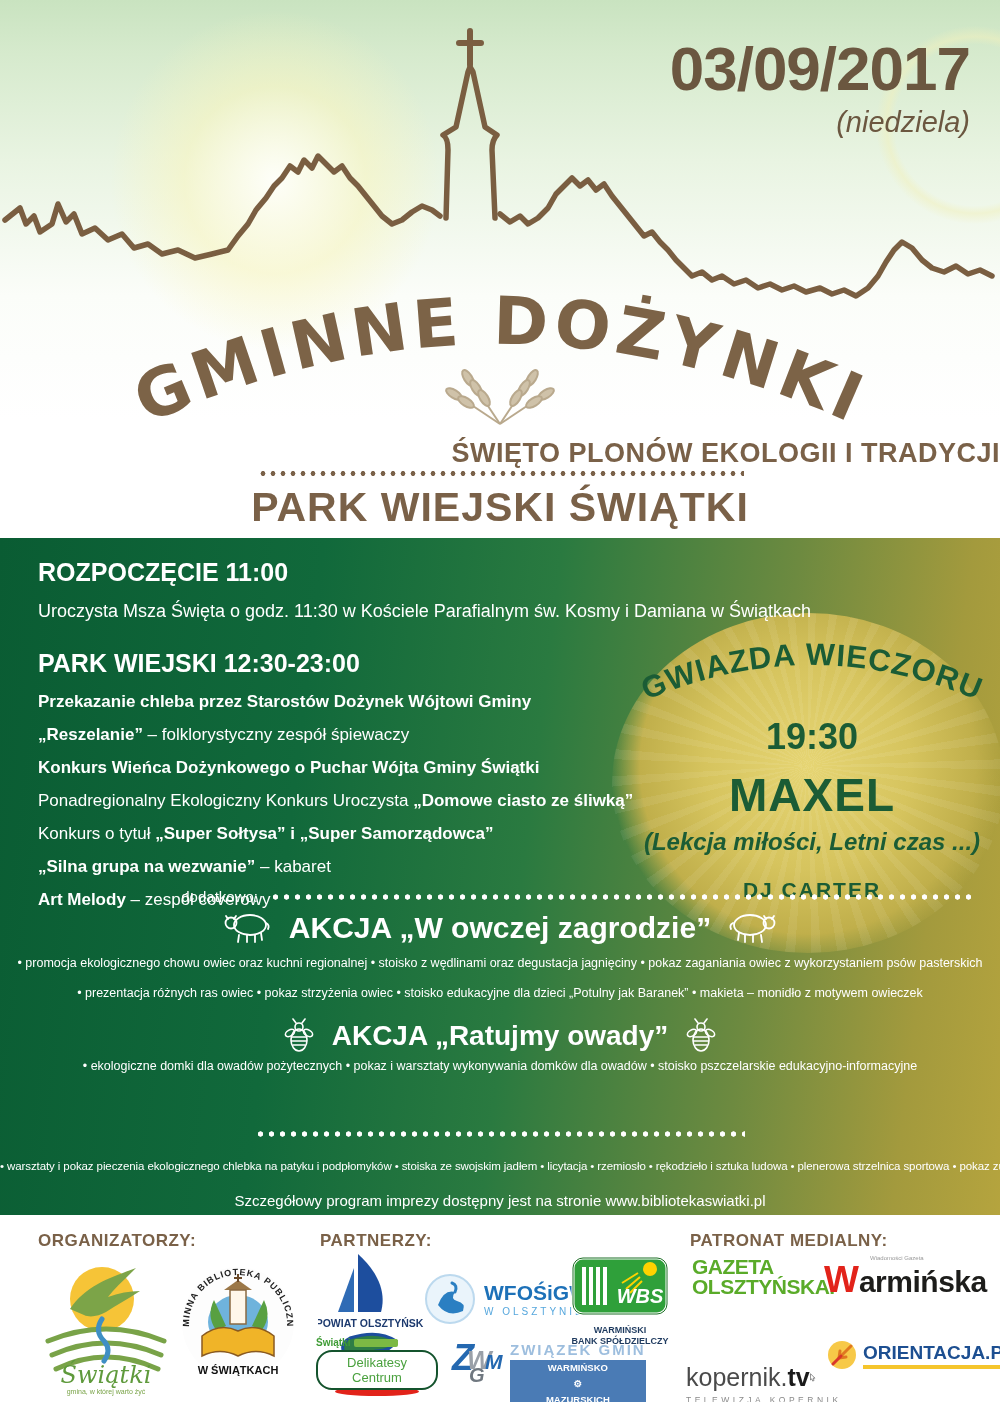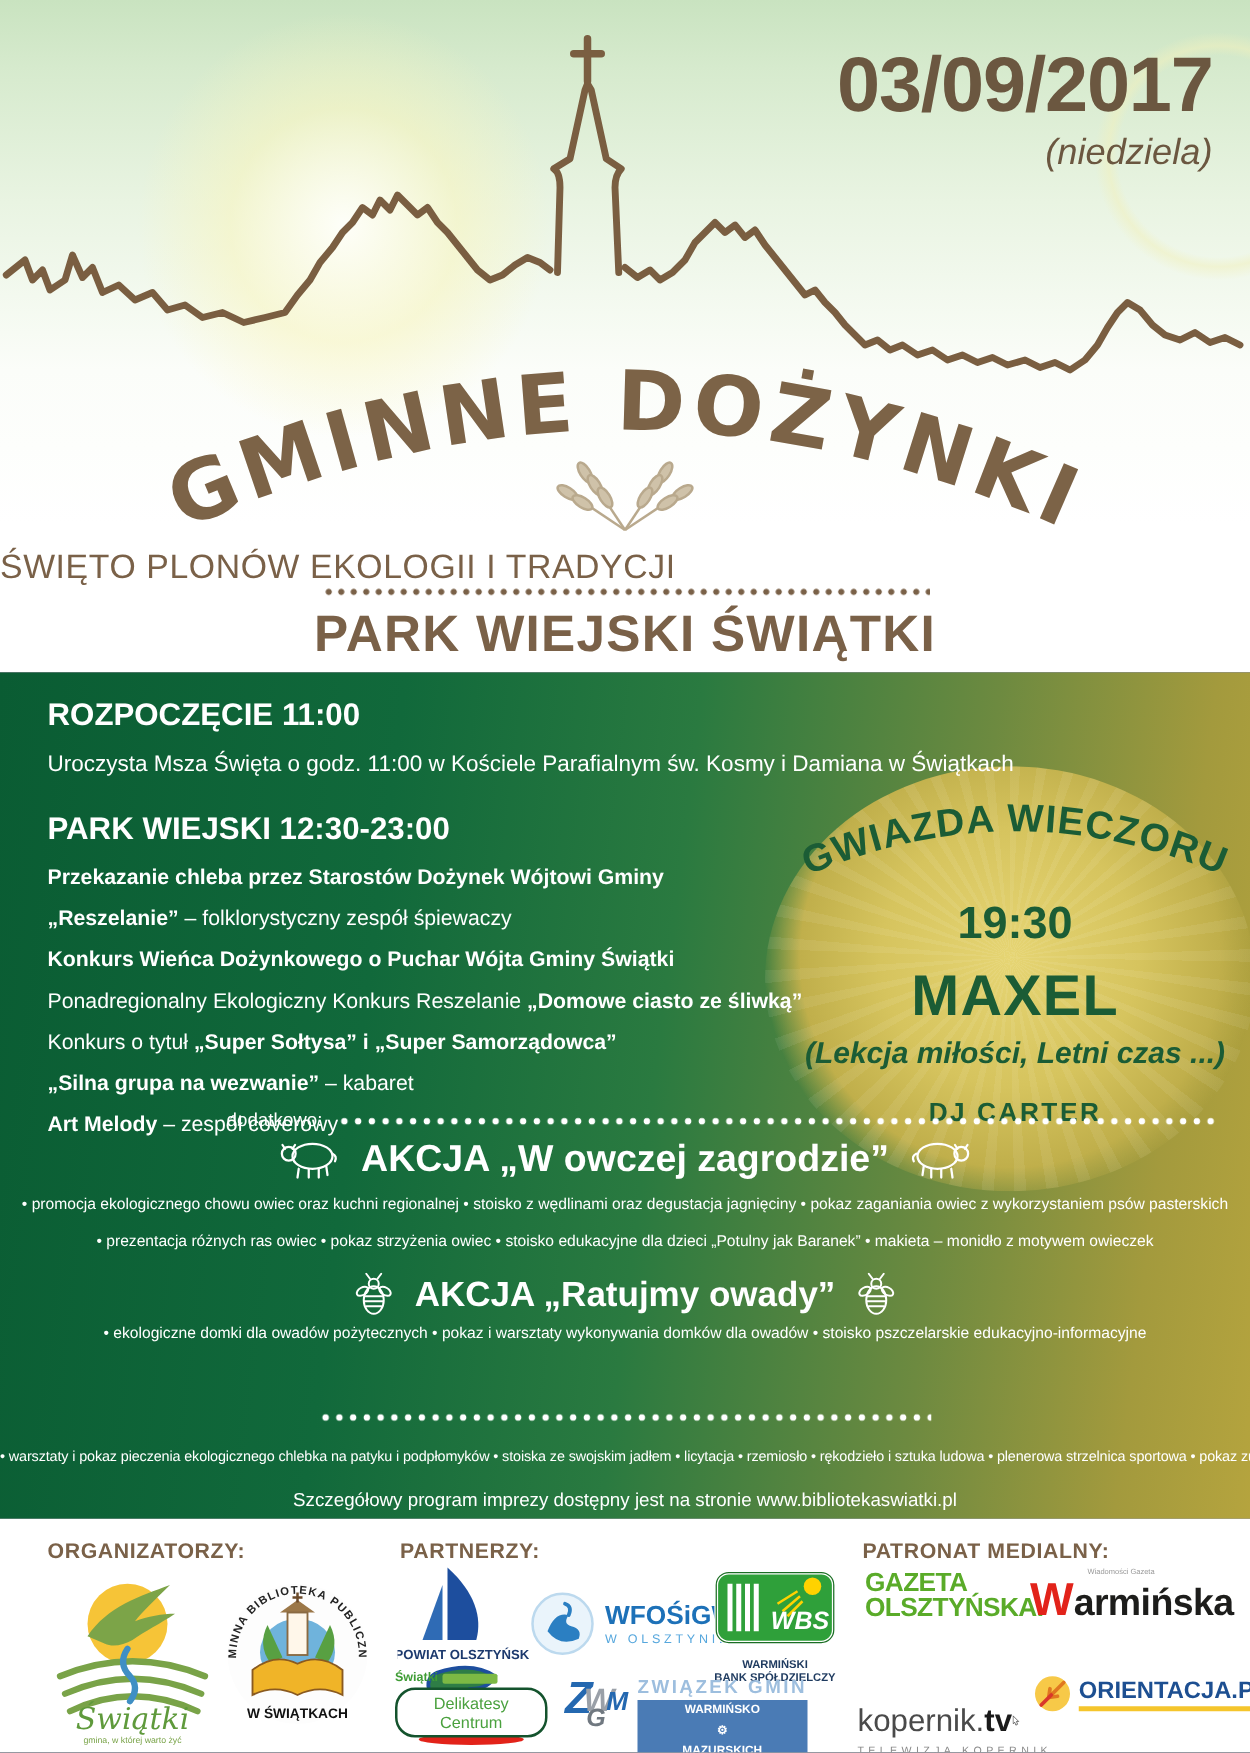--- a/index.html
+++ b/index.html
@@ -11,22 +11,22 @@
   .flare1{position:absolute;left:110px;top:10px;width:330px;height:340px;border-radius:50%;
           background:radial-gradient(closest-side,rgba(255,255,250,.95),rgba(249,245,190,.55) 55%,rgba(249,245,190,0) 100%);}
   .flare2{position:absolute;left:820px;top:-30px;width:310px;height:310px;border-radius:50%;
           background:radial-gradient(closest-side,rgba(255,255,240,0) 52%,rgba(240,240,190,.55) 57%,rgba(240,240,190,0) 64%);}
   .skyline{position:absolute;left:0;top:10px;}
   .date-wrap{position:absolute;right:30px;top:38px;text-align:right;color:#6b5740;}
   .date{font-size:62px;font-weight:700;letter-spacing:-1px;line-height:1;}
   .day{font-size:29px;font-style:italic;margin-top:6px;}
   .arch-title{position:absolute;left:80px;top:282px;}
   .wheat{position:absolute;left:438px;top:366px;}
-  .subtitle{position:absolute;left:0;top:438px;width:1000px;text-align:left;
-            color:#7a6148;font-size:27px;font-weight:400;letter-spacing:.5px;}
+  .subtitle{position:absolute;left:0;top:438px;width:1000px;text-align:right;
+            color:#7a6148;font-size:27px;font-weight:700;letter-spacing:.5px;}
   .dots{background-repeat:repeat-x;background-position:left center;}
   .dots-brown{position:absolute;left:258px;top:470px;width:486px;height:7px;
           background-image:radial-gradient(circle,#7a6148 2.2px,rgba(0,0,0,0) 2.7px);background-size:10px 7px;}
   .location{position:absolute;left:0;top:484px;width:1000px;text-align:center;
             color:#7a6148;font-size:41px;font-weight:700;letter-spacing:1px;}
   
   .band{position:absolute;left:0;top:538px;width:1000px;height:677px;color:#fff;
         background:linear-gradient(97deg,#0a5c33 0%,#11693b 30%,#2a7a40 52%,#6d8a40 74%,#a39a3d 90%,#b5a43e 100%);}
   .gold-circle{position:absolute;left:612px;top:75px;width:392px;height:340px;border-radius:50%;
         background:repeating-conic-gradient(from 0deg at 50% 45%,rgba(255,255,245,.07) 0deg 3deg,rgba(255,255,245,0) 3deg 8deg),
@@ -154,26 +154,26 @@
     <div class="subtitle">ŚWIĘTO PLONÓW EKOLOGII I TRADYCJI</div>
     <div class="dots dots-brown"></div>
     <div class="location">PARK WIEJSKI ŚWIĄTKI</div>
   </div>
 
   <div class="band">
     <div class="gold-circle"></div>
 
     <div class="program">
       <p class="prog-h">ROZPOCZĘCIE 11:00</p>
-      <p class="prog-desc">Uroczysta Msza Święta o godz. 11:00 w Kościele Parafialnym św. Kosmy i Damiana w Świątkach</p>
+      <p class="prog-desc">Uroczysta Msza Święta o godz. 11:30 w Kościele Parafialnym św. Kosmy i Damiana w Świątkach</p>
       <p class="prog-h2">PARK WIEJSKI  12:30-23:00</p>
       <p class="item"><span></span><b>Przekazanie chleba przez Starostów Dożynek Wójtowi Gminy</b><span></span></p>
       <p class="item"><span></span><b>„Reszelanie”</b><span> – folklorystyczny zespół śpiewaczy</span></p>
       <p class="item"><span></span><b>Konkurs Wieńca Dożynkowego o Puchar Wójta Gminy Świątki</b><span></span></p>
-      <p class="item"><span>Ponadregionalny Ekologiczny Konkurs Reszelanie </span><b>„Domowe ciasto ze śliwką”</b><span></span></p>
+      <p class="item"><span>Ponadregionalny Ekologiczny Konkurs Uroczysta </span><b>„Domowe ciasto ze śliwką”</b><span></span></p>
       <p class="item"><span>Konkurs o tytuł  </span><b>„Super Sołtysa” i „Super Samorządowca”</b><span></span></p>
       <p class="item"><span></span><b>„Silna grupa na wezwanie”</b><span> – kabaret</span></p>
       <p class="item"><span></span><b>Art Melody</b><span> – zespół coverowy</span></p>
     </div>
 
     <div class="star">
       <svg width="360" height="72" viewBox="0 0 360 72">
         <defs>
             <path id="star-arc" d="M6,66 Q180,-12 354,66"></path>
           </defs>

